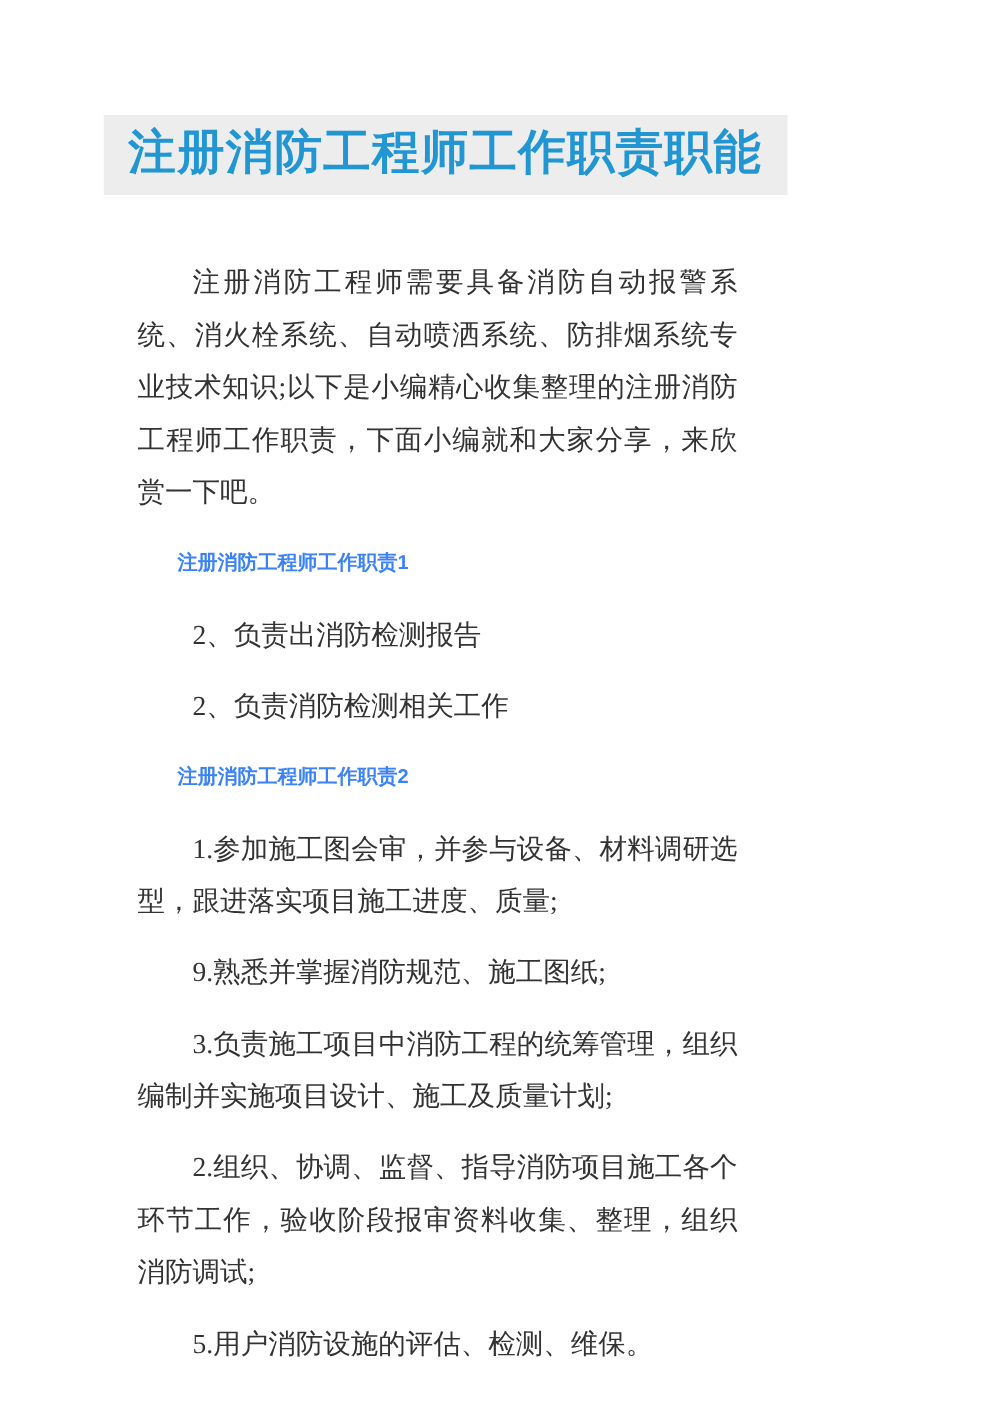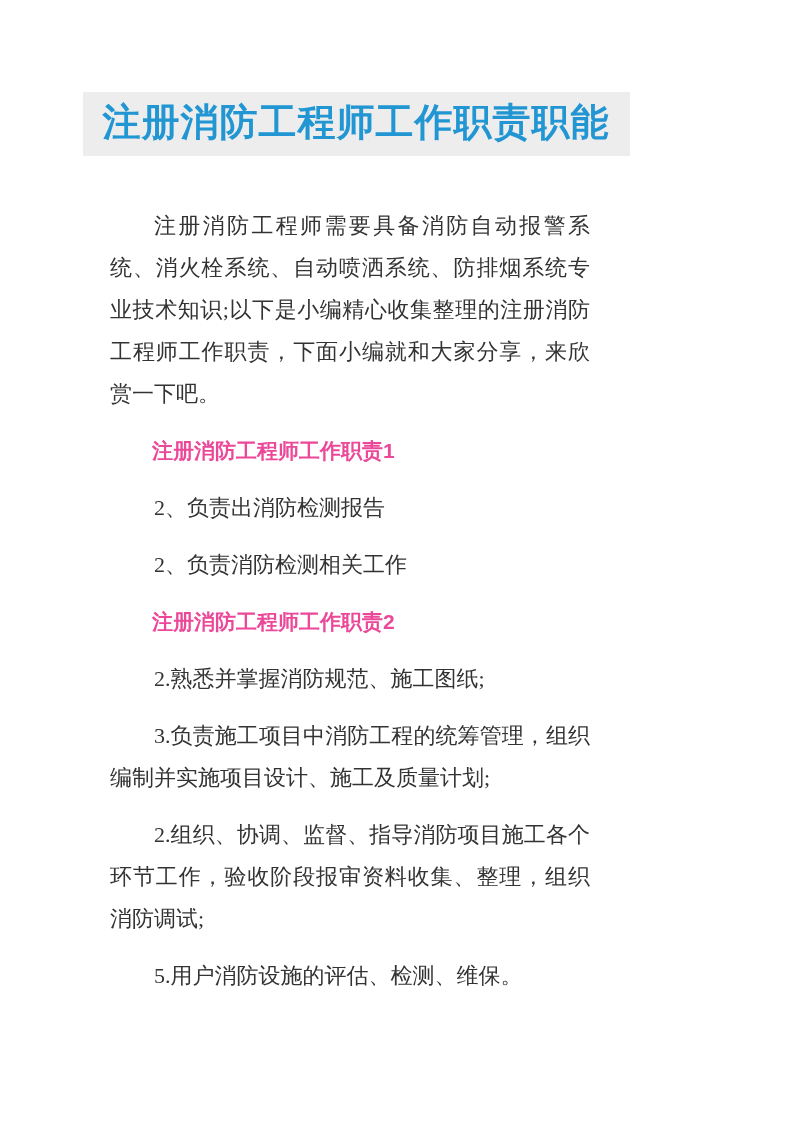--- a/index.html
+++ b/index.html
@@ -40,24 +40,24 @@
     font-size: 22px;
     line-height: 42px;
     color: #333333;
     text-align: justify;
     text-indent: 2em;
     word-break: break-all;
   }
   .heading {
     margin: 0 0 15px 0;
     font-family: "Liberation Sans", "DejaVu Sans", sans-serif;
-    font-size: 21px;
+    font-size: 16px;
     line-height: 42px;
     font-weight: bold;
-    color: #ec4899;
+    color: #3b82f6;
     text-indent: 2em;
   }
 </style>
 </head>
 <body>
 
 <div class="page">
 
   <div class="title-row">
     <h1 class="doc-title">注册消防工程师工作职责职能</h1>
@@ -68,22 +68,23 @@
     <p class="para">注册消防工程师需要具备消防自动报警系统、消火栓系统、自动喷洒系统、防排烟系统专业技术知识;以下是小编精心收集整理的注册消防工程师工作职责，下面小编就和大家分享，来欣赏一下吧。</p>
 
     <h2 class="heading">注册消防工程师工作职责1</h2>
 
     <p class="para">2、负责出消防检测报告</p>
 
     <p class="para">2、负责消防检测相关工作</p>
 
     <h2 class="heading">注册消防工程师工作职责2</h2>
 
+    <p class="para">1.参加施工图会审，并参与设备、材料调研选型，跟进落实项目施工进度、质量;</p>
 
-    <p class="para">2.熟悉并掌握消防规范、施工图纸;</p>
+    <p class="para">9.熟悉并掌握消防规范、施工图纸;</p>
 
     <p class="para">3.负责施工项目中消防工程的统筹管理，组织编制并实施项目设计、施工及质量计划;</p>
 
     <p class="para">2.组织、协调、监督、指导消防项目施工各个环节工作，验收阶段报审资料收集、整理，组织消防调试;</p>
 
     <p class="para">5.用户消防设施的评估、检测、维保。</p>
 
   </div>
 </div>
 

